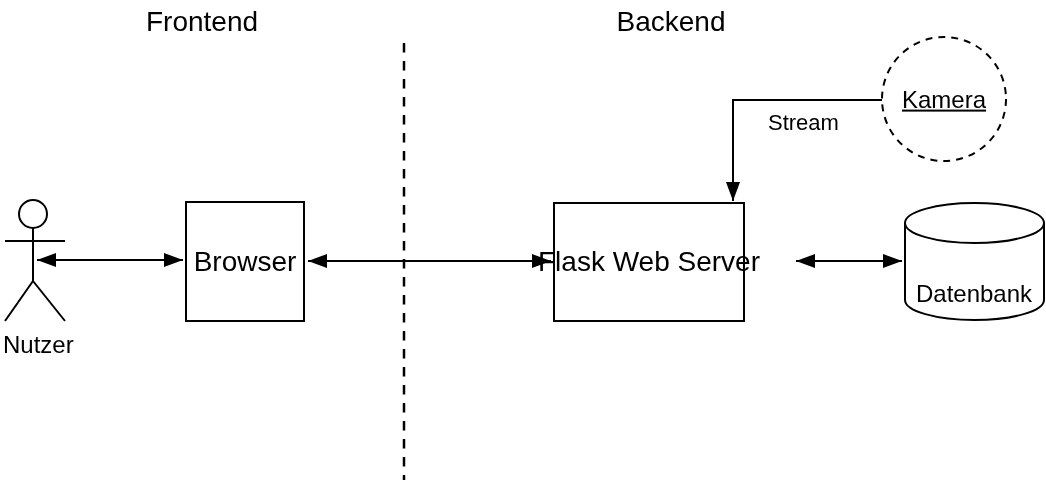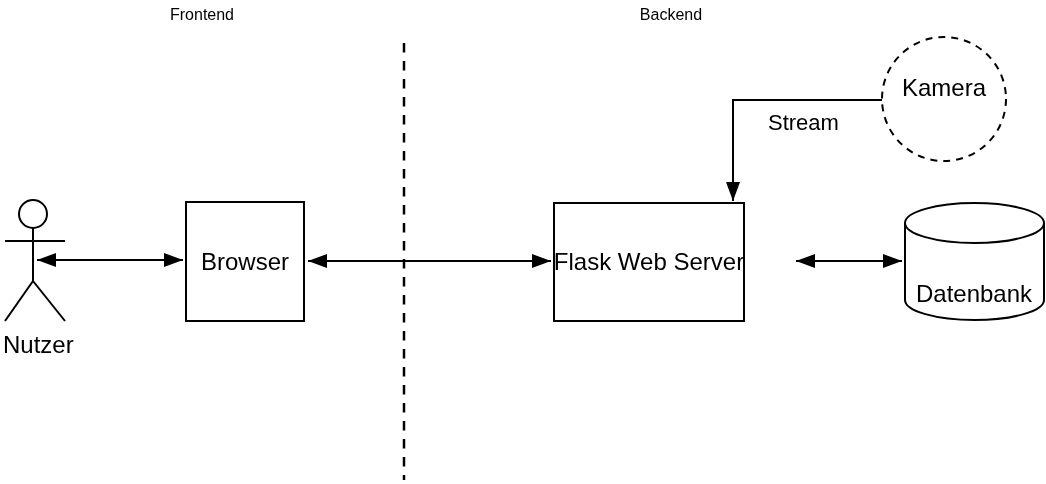--- a/index.html
+++ b/index.html
@@ -18,26 +18,26 @@
     width: 1046px; height: 484px;
   }
   .node-box {
     position: absolute;
     box-sizing: border-box;
     border: 2px solid #000000;
     background: #ffffff;
     display: flex;
     align-items: center;
     justify-content: center;
-    font-size: 24px;
+    font-size: 28px;
     white-space: nowrap;
   }
   .zone-label {
     position: absolute;
-    font-size: 16px;
+    font-size: 28px;
     line-height: 1.2;
     transform: translateX(-50%);
     white-space: nowrap;
     text-align: right;
   }
   .center-label {
     position: absolute;
     font-size: 24px;
     line-height: 1.2;
     transform: translate(-50%, -50%);
@@ -103,19 +103,19 @@
   <div class="node-box" style="left:185px; top:201px; width:120px; height:121px;">
     <span>Browser</span>
   </div>
 
   <div class="node-box" style="left:553px; top:202px; width:192px; height:120px;">
     <span>Flask Web Server</span>
   </div>
 
   <div class="float-label" style="left:3px; top:331px;text-align:center;">Nutzer</div>
 
-  <div class="center-label" style="left:944px; top:88px;">Kamera</div>
+  <div class="center-label" style="left:944px; top:100px;text-decoration:underline;">Kamera</div>
 
   <div class="center-label" style="left:974px; top:294px;">Datenbank</div>
 
   <div class="edge-label" style="left:768px; top:110px;">Stream</div>
 
 </div>
 
 </body></html>

